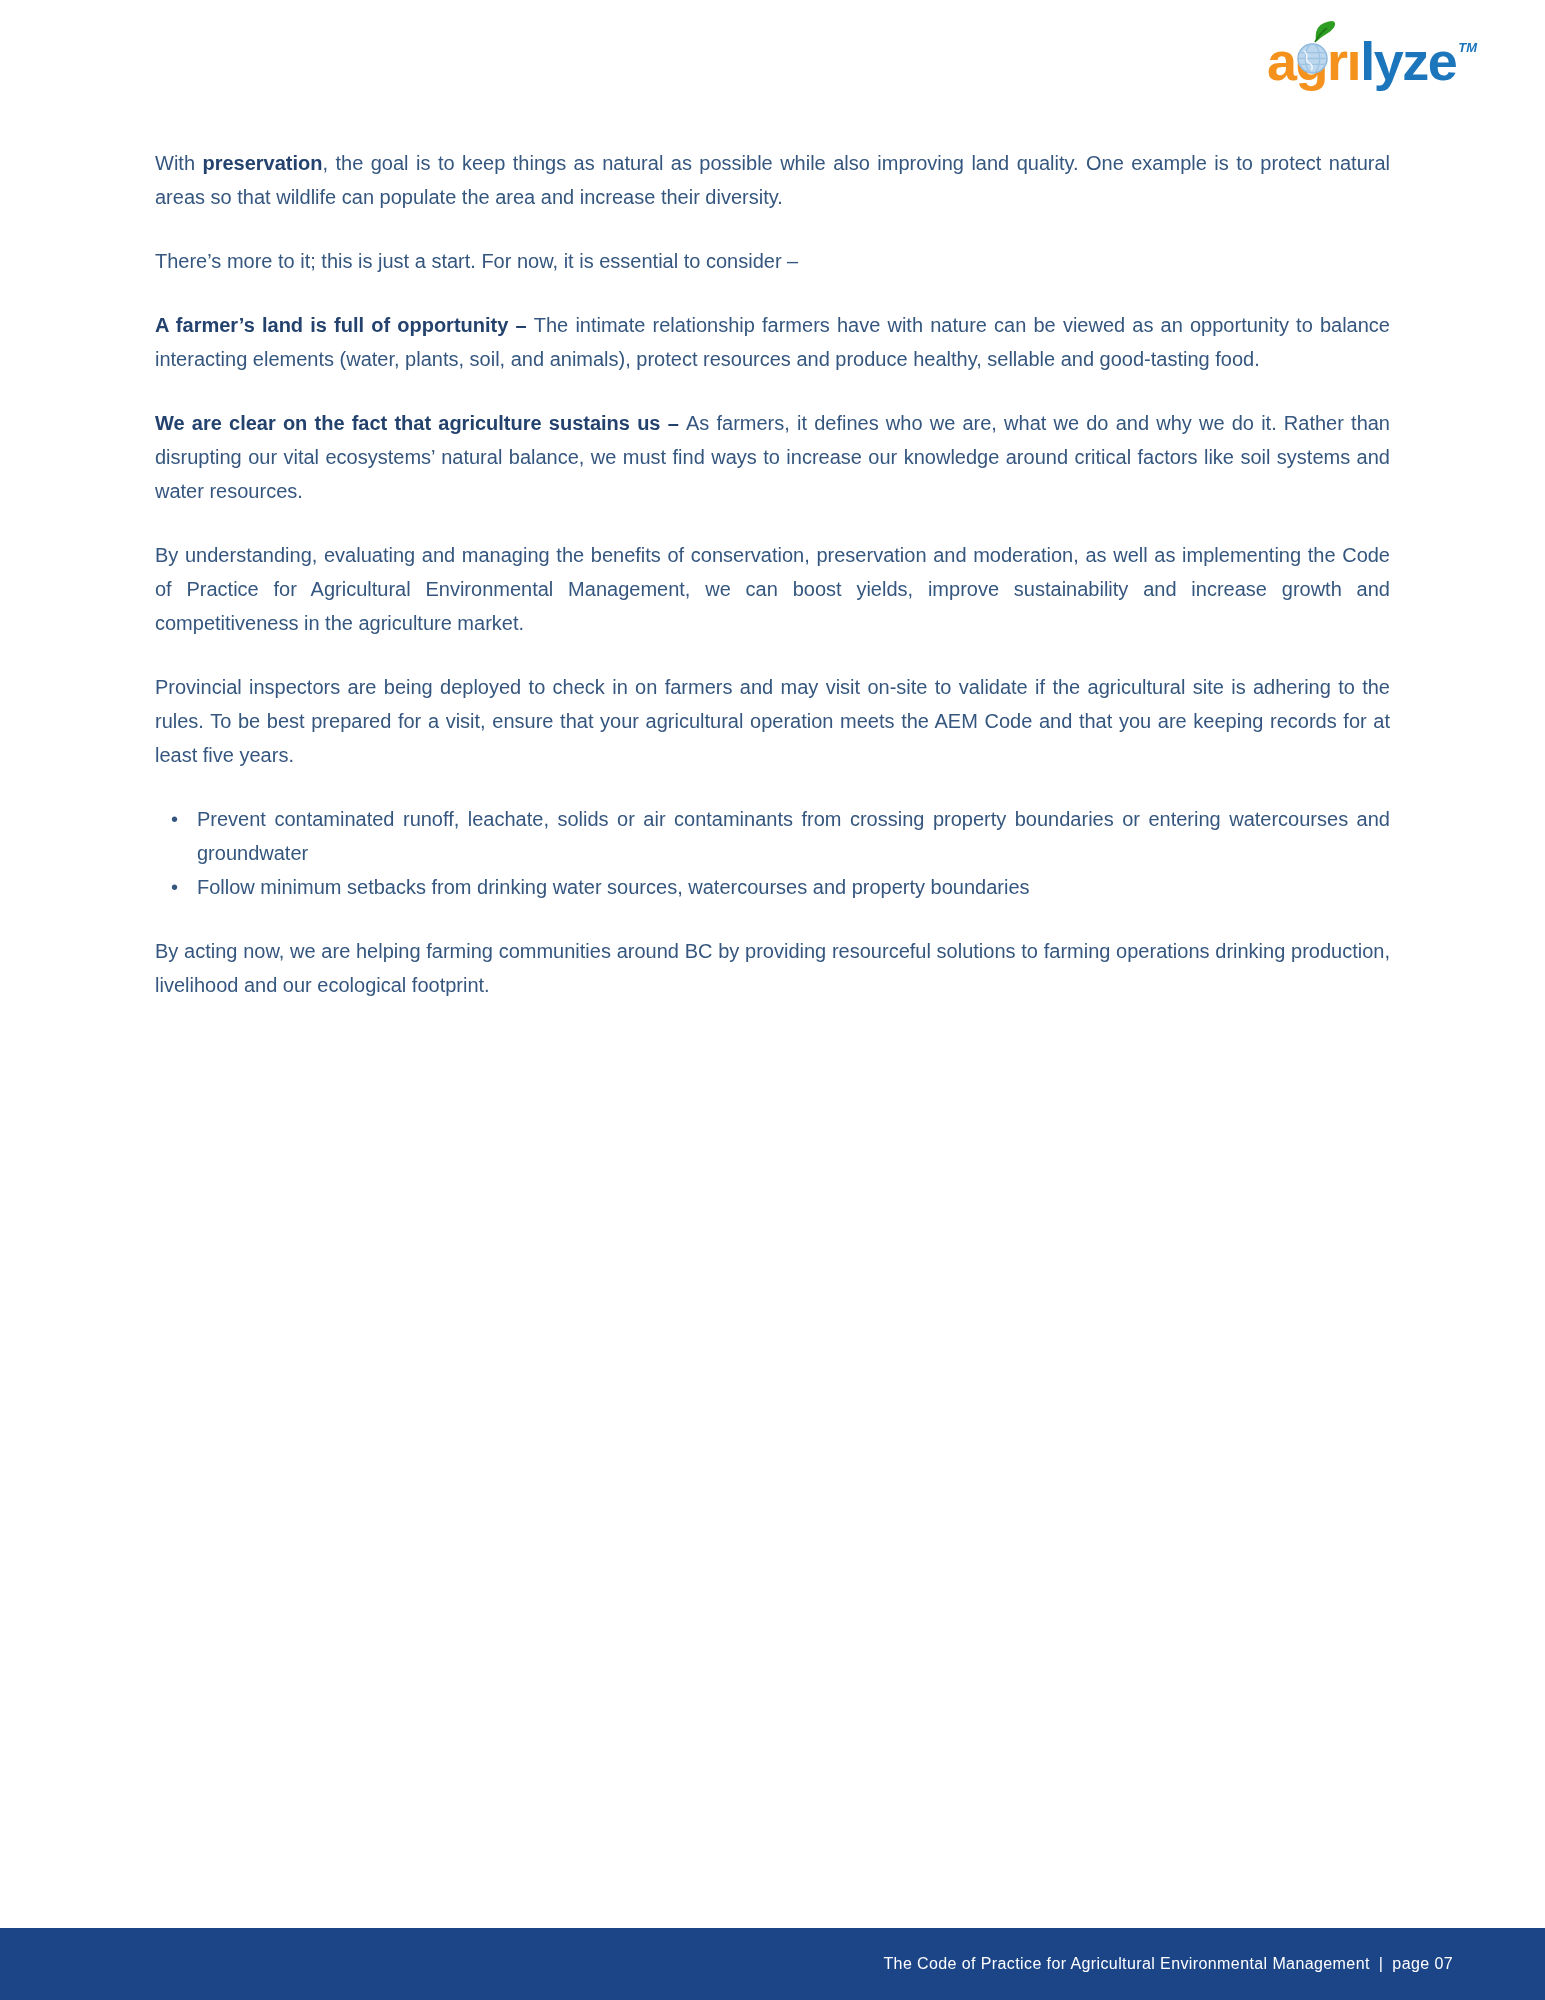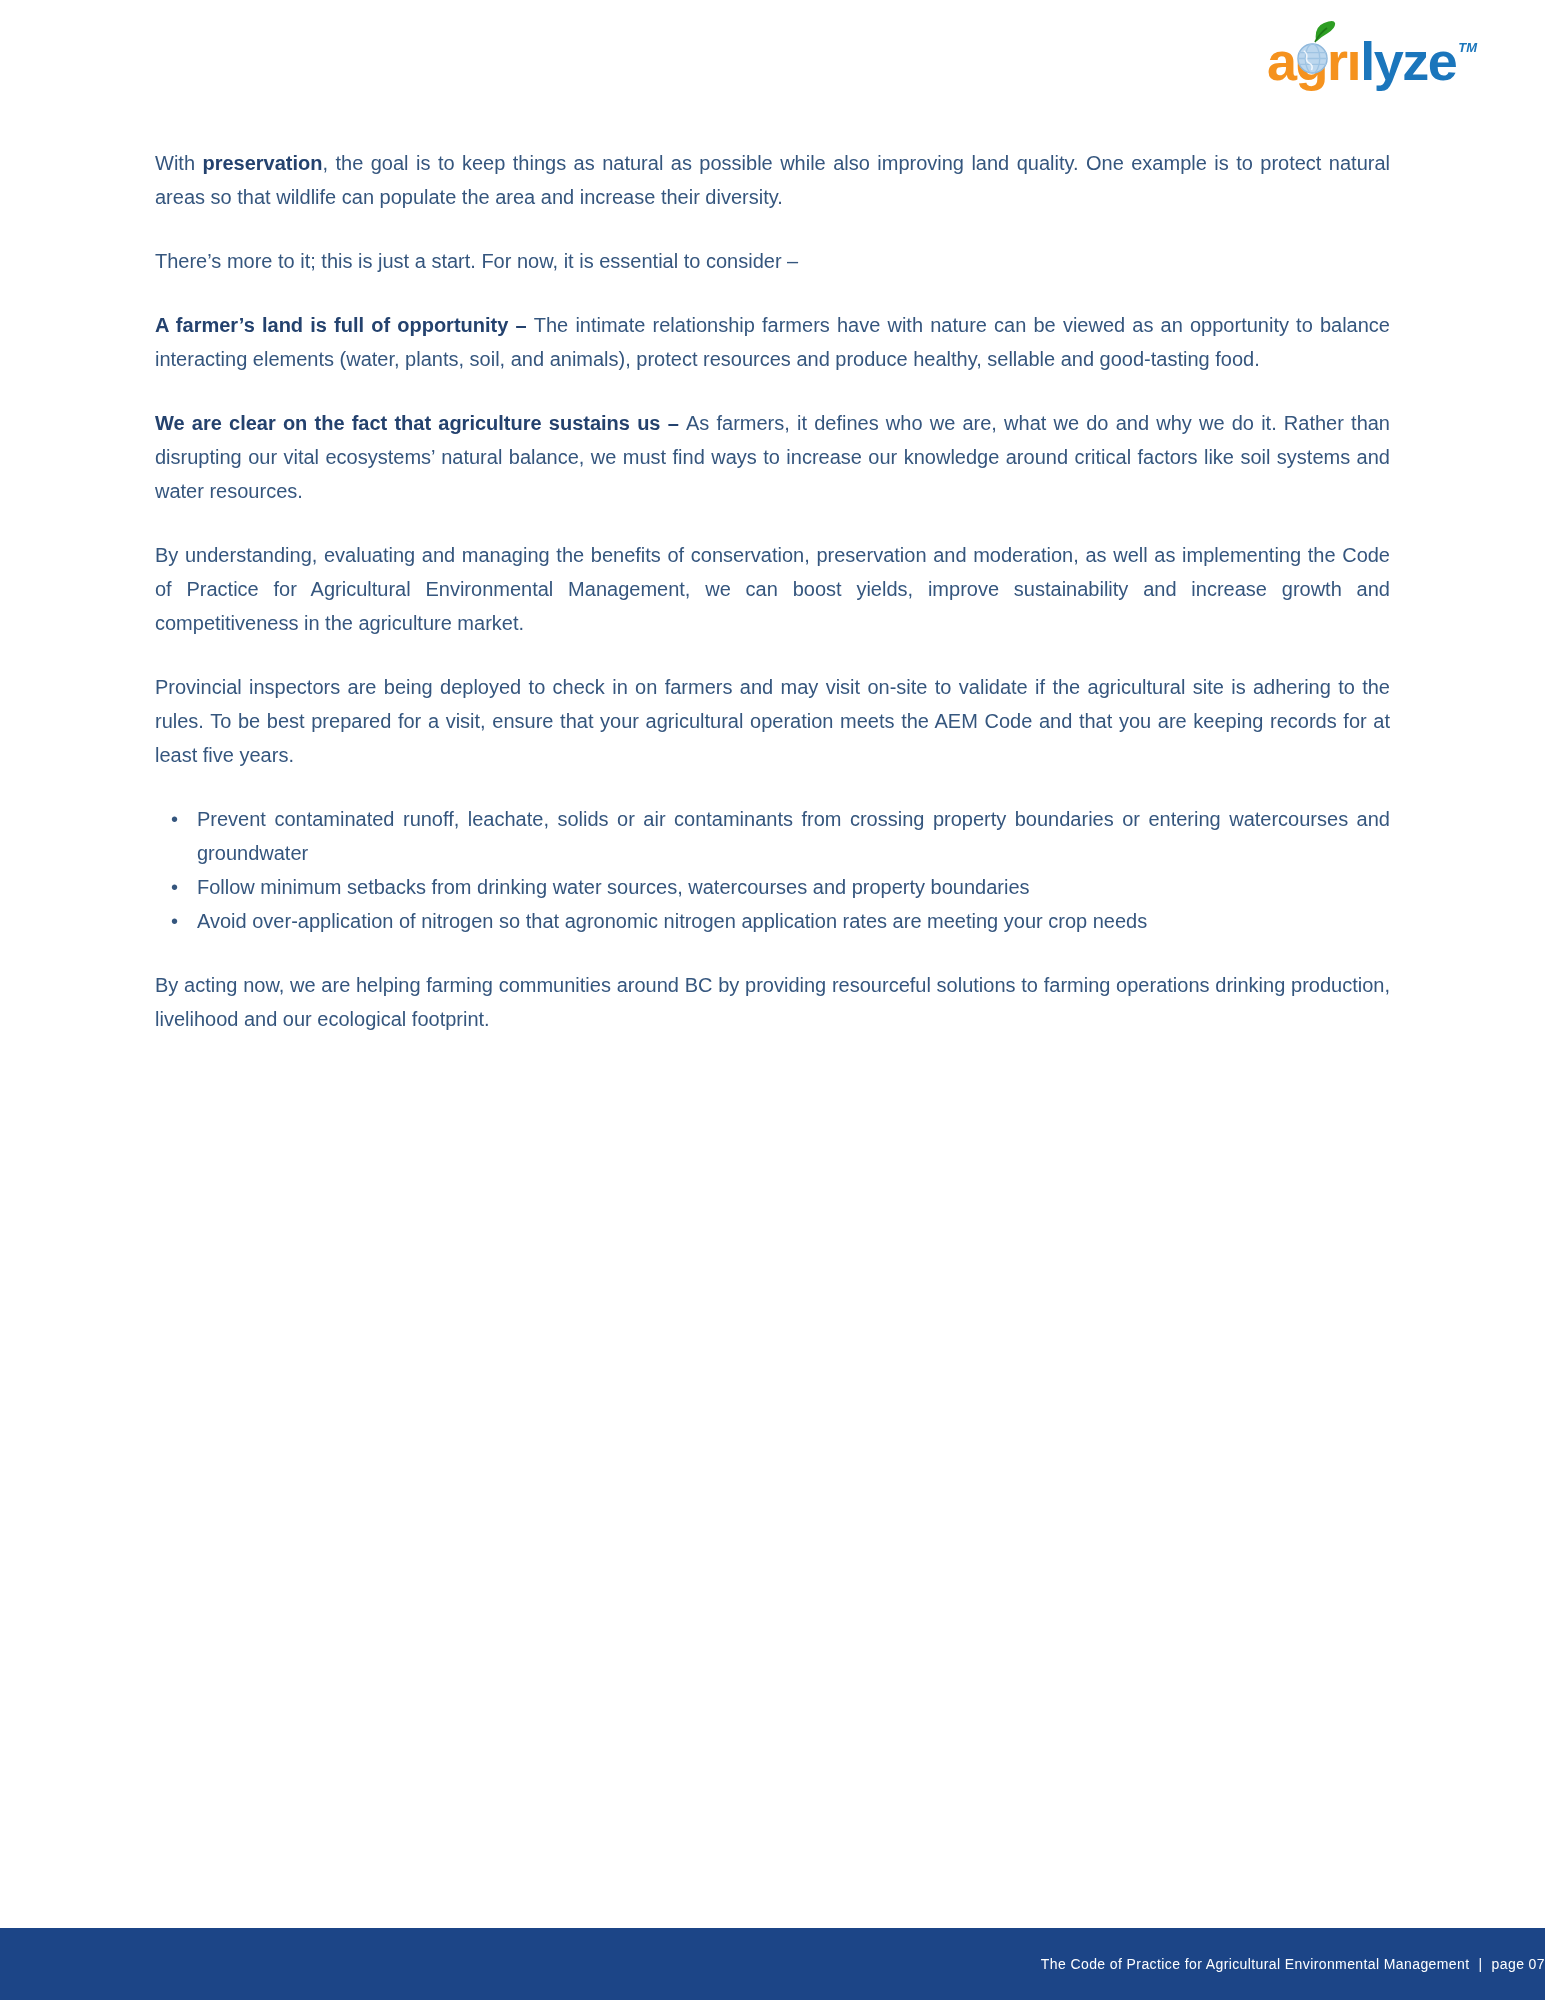--- a/index.html
+++ b/index.html
@@ -69,22 +69,23 @@
     position: absolute;
     left: 0;
     bottom: 0;
     width: 100%;
     height: 72px;
     background: #1C4587;
     color: #ffffff;
     display: flex;
     align-items: center;
     justify-content: flex-end;
+    padding-right: 92px;
     box-sizing: border-box;
-    font-size: 14px;
+    font-size: 16px;
     letter-spacing: 0.4px;
     white-space: nowrap;
   }
   .footer .sep { margin: 0 9px; }
 </style>
 </head>
 <body>
 
 <div class="page">
 
@@ -103,21 +104,20 @@
   <div class="content" id="doc-body">
       <p><span>With </span><b>preservation</b><span>, the goal is to keep things as natural as possible while also improving land quality. One example is to protect natural areas so that wildlife can populate the area and increase their diversity.</span></p>
       <p><span>There’s more to it; this is just a start. For now, it is essential to consider –</span></p>
       <p><b>A farmer’s land is full of opportunity – </b><span>The intimate relationship farmers have with nature can be viewed as an opportunity to balance interacting elements (water, plants, soil, and animals), protect resources and produce healthy, sellable and good-tasting food.</span></p>
       <p><b>We are clear on the fact that agriculture sustains us – </b><span>As farmers, it defines who we are, what we do and why we do it. Rather than disrupting our vital ecosystems’ natural balance, we must find ways to increase our knowledge around critical factors like soil systems and water resources.</span></p>
       <p><span>By understanding, evaluating and managing the benefits of conservation, preservation and moderation, as well as implementing the Code of Practice for Agricultural Environmental Management, we can boost yields, improve sustainability and increase growth and competitiveness in the agriculture market.</span></p>
       <p><span>Provincial inspectors are being deployed to check in on farmers and may visit on-site to validate if the agricultural site is adhering to the rules. To be best prepared for a visit, ensure that your agricultural operation meets the AEM Code and that you are keeping records for at least five years.</span></p>
       <ul>
         <li>Prevent contaminated runoff, leachate, solids or air contaminants from crossing property boundaries or entering watercourses and groundwater</li>
         <li>Follow minimum setbacks from drinking water sources, watercourses and property boundaries</li>
-        <li>Avoid over-application of nitrogen so that agronomic nitrogen application rates are meeting your crop needs</li>
       </ul>
       <p><span>By acting now, we are helping farming communities around BC by providing resourceful solutions to farming operations drinking production, livelihood and our ecological footprint.</span></p>
     </div>
 
   <div class="footer">
     <span>The Code of Practice for Agricultural Environmental Management</span>
     <span class="sep">|</span>
     <span>page 07</span>
   </div>
 

